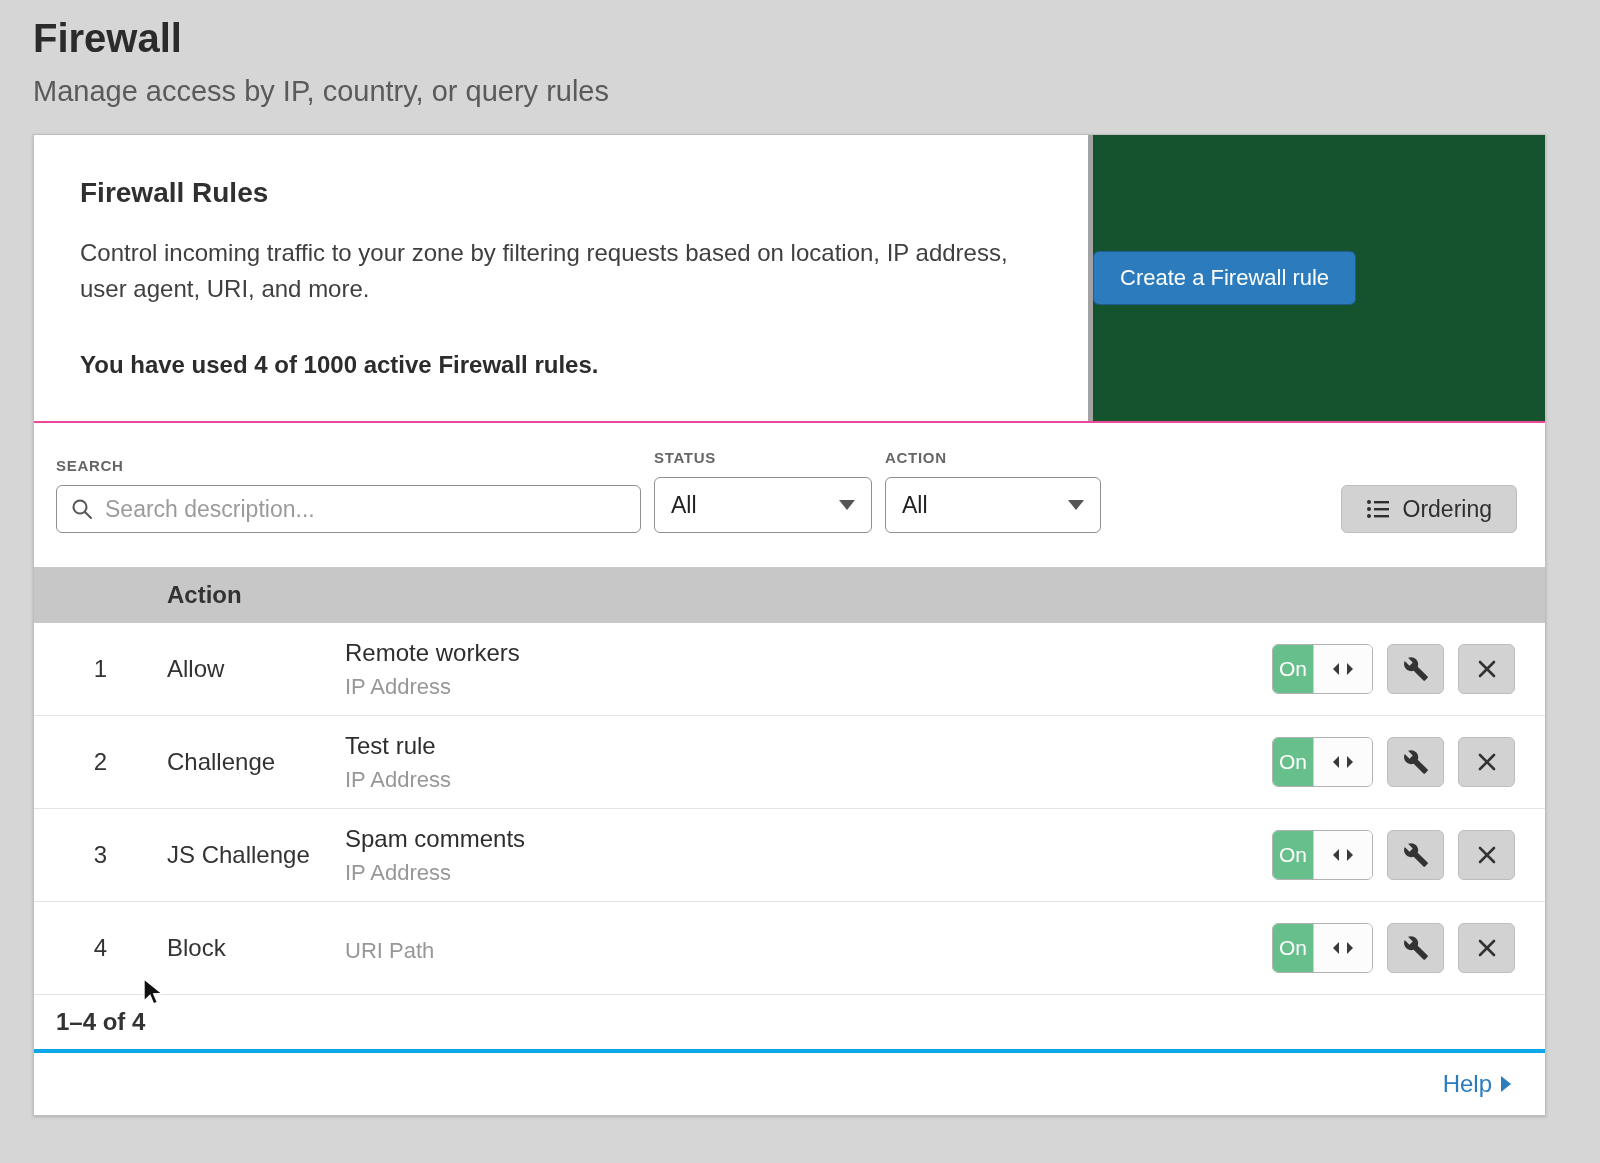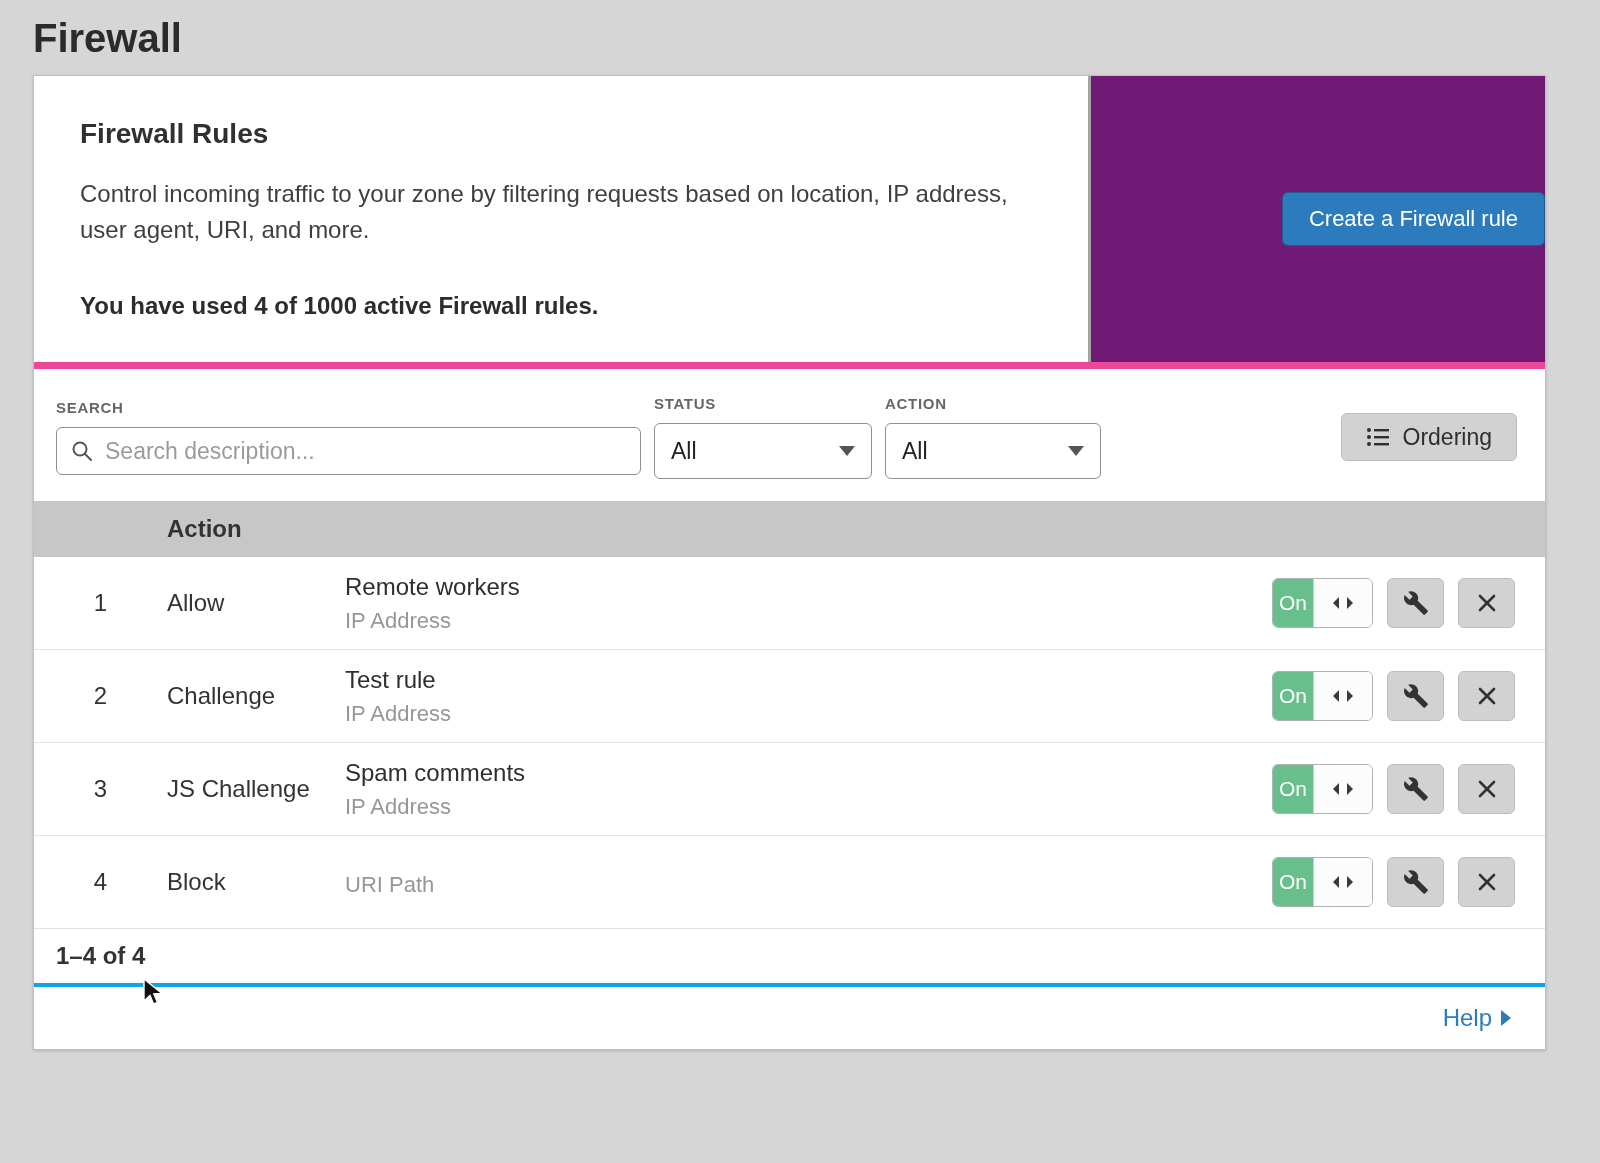--- a/index.html
+++ b/index.html
@@ -27,37 +27,37 @@
     box-shadow:0 1px 3px rgba(0,0,0,.18);
   }
 
   
   .card-header{display:flex;align-items:stretch;}
   .card-header-left{flex:1;padding:42px 60px 42px 46px;}
   .card-heading{font-size:28px;font-weight:600;color:#303030;margin:0 0 26px;}
   .card-desc{font-size:24px;color:#3f3f3f;line-height:1.5;margin:0 0 44px;max-width:950px;}
   .card-usage{font-size:24px;font-weight:700;color:#2c2c2c;margin:0;}
   .card-header-right{
-    width:457px;background:#701a75;border-left:3px solid #a3a3a3;
-    display:flex;align-items:center;justify-content:flex-end;
+    width:457px;background:#14532d;border-left:5px solid #a3a3a3;
+    display:flex;align-items:center;justify-content:flex-start;
   }
   .create-btn{
     background:var(--accent-blue);
     color:#fff;font-size:22px;font-weight:500;
     font-family:"Liberation Sans", sans-serif;
     padding:13px 26px;border-radius:6px;
     border:1px solid rgba(0,0,0,.25);
     cursor:pointer;
   }
 
   
   .filters{
-    display:flex;align-items:center;
-    padding:26px 28px 22px 22px;gap:13px;
-    border-top:7px solid #ec4899;
+    display:flex;align-items:flex-end;
+    padding:26px 28px 34px 22px;gap:13px;
+    border-top:2px solid #ec4899;
   }
   .filter-group{display:flex;flex-direction:column;}
   .filter-label{font-size:15px;font-weight:700;letter-spacing:.7px;color:#666;margin-bottom:11px;}
   .search-box{
     width:585px;height:48px;border:1px solid #8f8f8f;border-radius:6px;
     display:flex;align-items:center;padding:0 14px;background:#fff;
   }
   .search-box input{
     border:none;outline:none;font-size:23px;flex:1;color:#3b82f6;
     font-family:"Liberation Sans", sans-serif;margin-left:10px;min-width:0;
@@ -133,20 +133,21 @@
     border-top:8px solid transparent;border-bottom:8px solid transparent;
     border-left:10px solid var(--accent-blue);
   }
   .mouse-cursor{position:absolute;left:142px;top:978px;pointer-events:none;}
 </style>
 </head>
 <body>
 
 <div class="page-header">
   <h1 class="page-title">Firewall</h1>
+  <p class="page-subtitle">Manage access by IP, country, or query rules</p>
 </div>
 
 <div class="card">
 
   <div class="card-header">
     <div class="card-header-left">
       <h2 class="card-heading">Firewall Rules</h2>
       <p class="card-desc">Control incoming traffic to your zone by filtering requests based on location, IP address, user agent, URI, and more.</p>
       <p class="card-usage">You have used 4 of 1000 active Firewall rules.</p>
     </div>

